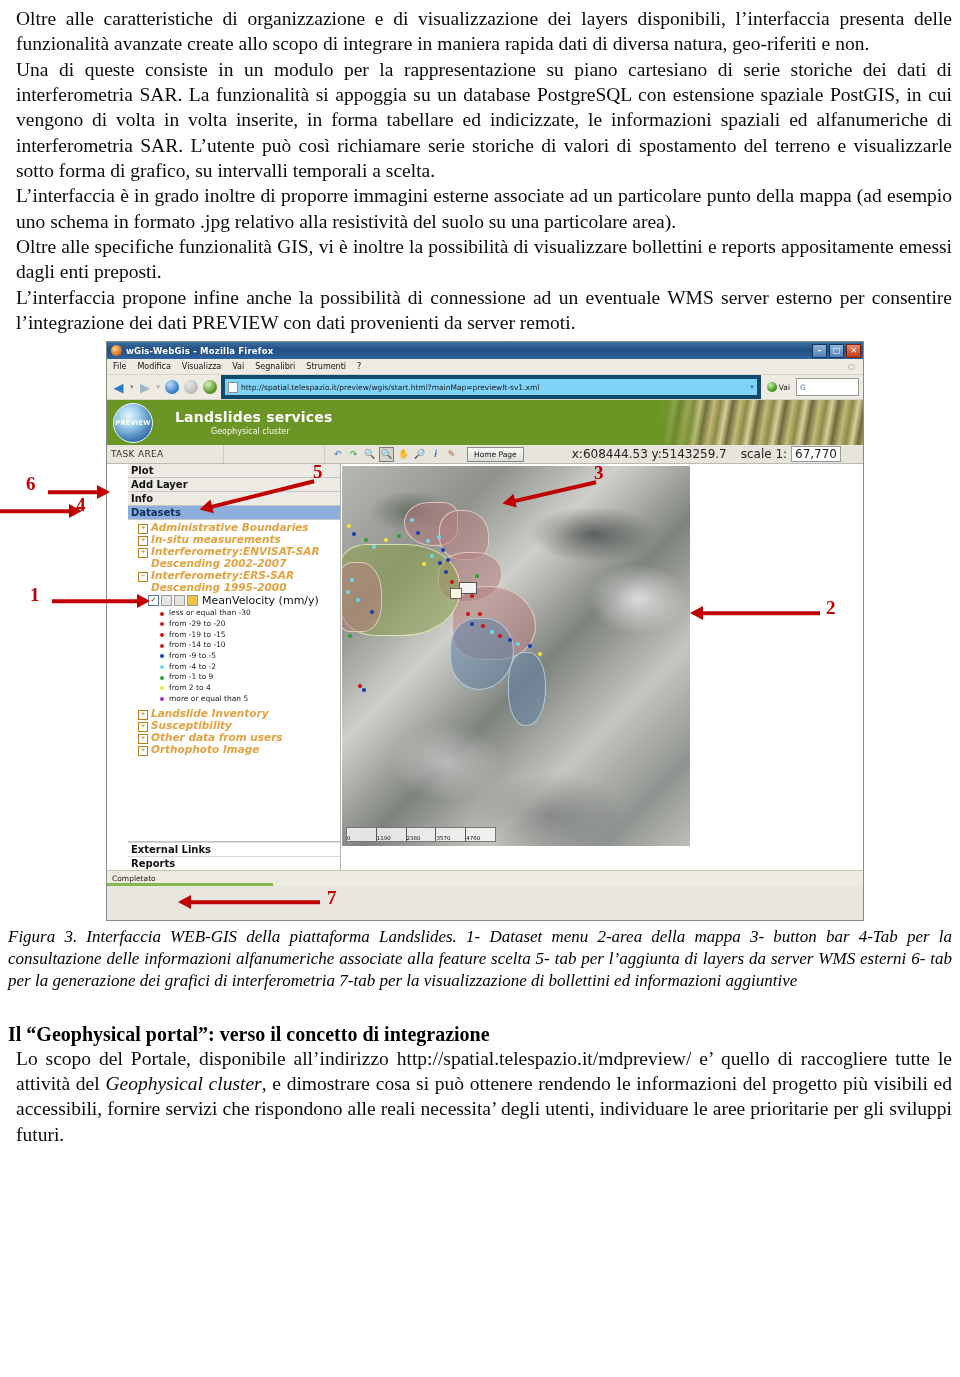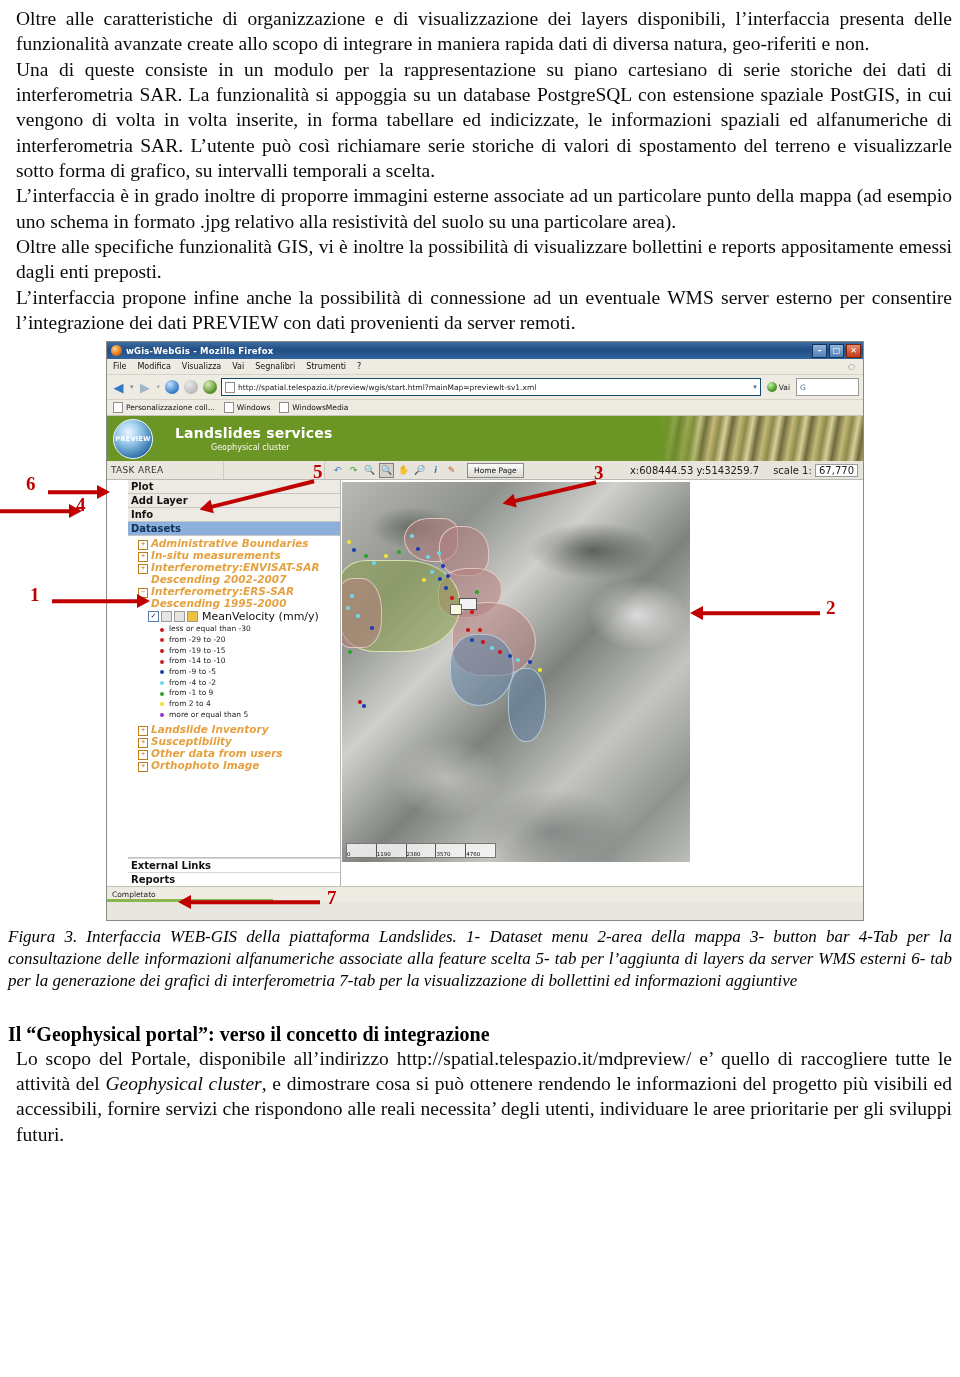--- a/index.html
+++ b/index.html
@@ -92,21 +92,21 @@
     display: flex; align-items: center; padding: 0 4px; gap: 4px;
   }
   .nav-ico { width: 15px; height: 15px; display: flex; align-items: center; justify-content: center; font-size: 11px; flex: none;}
   .nav-arrow { color: #2f7ac9; font-size: 13px; }
   .nav-arrow.dim { color: #9fb6cc; }
   .nav-circle { width: 14px; height: 14px; border-radius: 50%; }
   .reload { background: radial-gradient(circle at 35% 30%, #bfe0ff, #2f7ac9 70%); }
   .stopb  { background: radial-gradient(circle at 35% 30%, #e9e9e9, #b9b9b9 70%); }
   .homeb  { background: radial-gradient(circle at 35% 30%, #d7f0b4, #4e8f1f 70%); }
   .urlbar {
-    flex: 1; height: 16px; background: #ffffff; border: 1px solid #0c4a6e;
+    flex: 1; height: 16px; background: #7dd3fc; border: 4px solid #0c4a6e;
     display: flex; align-items: center; padding: 0 3px; font-size: 7.5px; color: #1a1a1a;
     overflow: hidden; white-space: nowrap;
   }
   .pageicon { width: 8px; height: 9px; background: #fff; border: 1px solid #8d8d8d; margin-right: 3px; flex: none;}
   .url-drop { margin-left:auto; color:#4a6fa5; font-size:7px;}
   .go-btn { display:flex; align-items:center; gap:2px; font-size:7.5px; color:#111; padding:0 2px;}
   .go-dot { width:10px;height:10px;border-radius:50%;background:radial-gradient(circle at 35% 30%,#bff0a6,#3a8e14 70%);}
   .searchbox {
     width: 58px; height: 16px; background: #fff; border: 1px solid #9a9a9a;
     font-size: 7.5px; display:flex; align-items:center; padding-left:3px; color:#3a6ea8;
@@ -153,22 +153,22 @@
   .gap-cell { width: 100px; border-right: 1px solid #cfcbc0; background:#e9e6de;}
   .buttonbar { display: flex; align-items: center; gap: 3px; padding-left: 6px; flex:1; }
   .map-tool { width: 13px; height: 13px; display:flex;align-items:center;justify-content:center;font-size:9px;}
   .map-tool.sel { border: 1px solid #7e7e7e; background: #d3d3cc; }
   .home-btn {
     margin-left: 6px; height: 13px; padding: 0 6px; font-size: 7.5px;
     border: 1px solid #8a8a8a; background: linear-gradient(to bottom,#fbfbfb,#dcdad2);
     display: flex; align-items: center; font-family:"DejaVu Sans",sans-serif; color:#111;
   }
   .coords {
-    display: flex; align-items: center; gap: 14px; font-size: 10px; color: #222;
-    padding-right: 5px; font-family:"DejaVu Sans",sans-serif;
+    display: flex; align-items: center; gap: 14px; font-size: 12px; color: #222;
+    padding-right: 22px; font-family:"DejaVu Sans",sans-serif;
   }
   .scaleval { border: 1px solid #9a9a9a; background: #fff; padding: 0 3px; }
 
   
   .appmain { display: flex; height: 406px; background:#fff;margin-left:21px;}
   .sidebar {
     width: 212px; border-right: 1px solid #b3b3b3; background: #fff;
     display: flex; flex-direction: column; font-family: "DejaVu Sans", sans-serif;
   }
   .tabrow {
@@ -317,34 +317,20 @@
         </div>
         <div class="go-btn">
           <div class="go-dot"></div>
           <span>Vai</span>
         </div>
         <div class="searchbox">
           <span>G</span>
         </div>
       </div>
 
-      <div class="bookmarks">
-        <div class="bm">
-          <div class="bm-ico"></div>
-          <span>Personalizzazione coll...</span>
-        </div>
-        <div class="bm">
-          <div class="bm-ico"></div>
-          <span>Windows</span>
-        </div>
-        <div class="bm">
-          <div class="bm-ico"></div>
-          <span>WindowsMedia</span>
-        </div>
-      </div>
 
       <div class="app">
 
         <div class="banner">
           <div class="banner-logo">PREVIEW</div>
           <div class="banner-text">
             <div class="banner-t1">Landslides services</div>
             <div class="banner-t2">Geophysical cluster</div>
           </div>
         </div>

